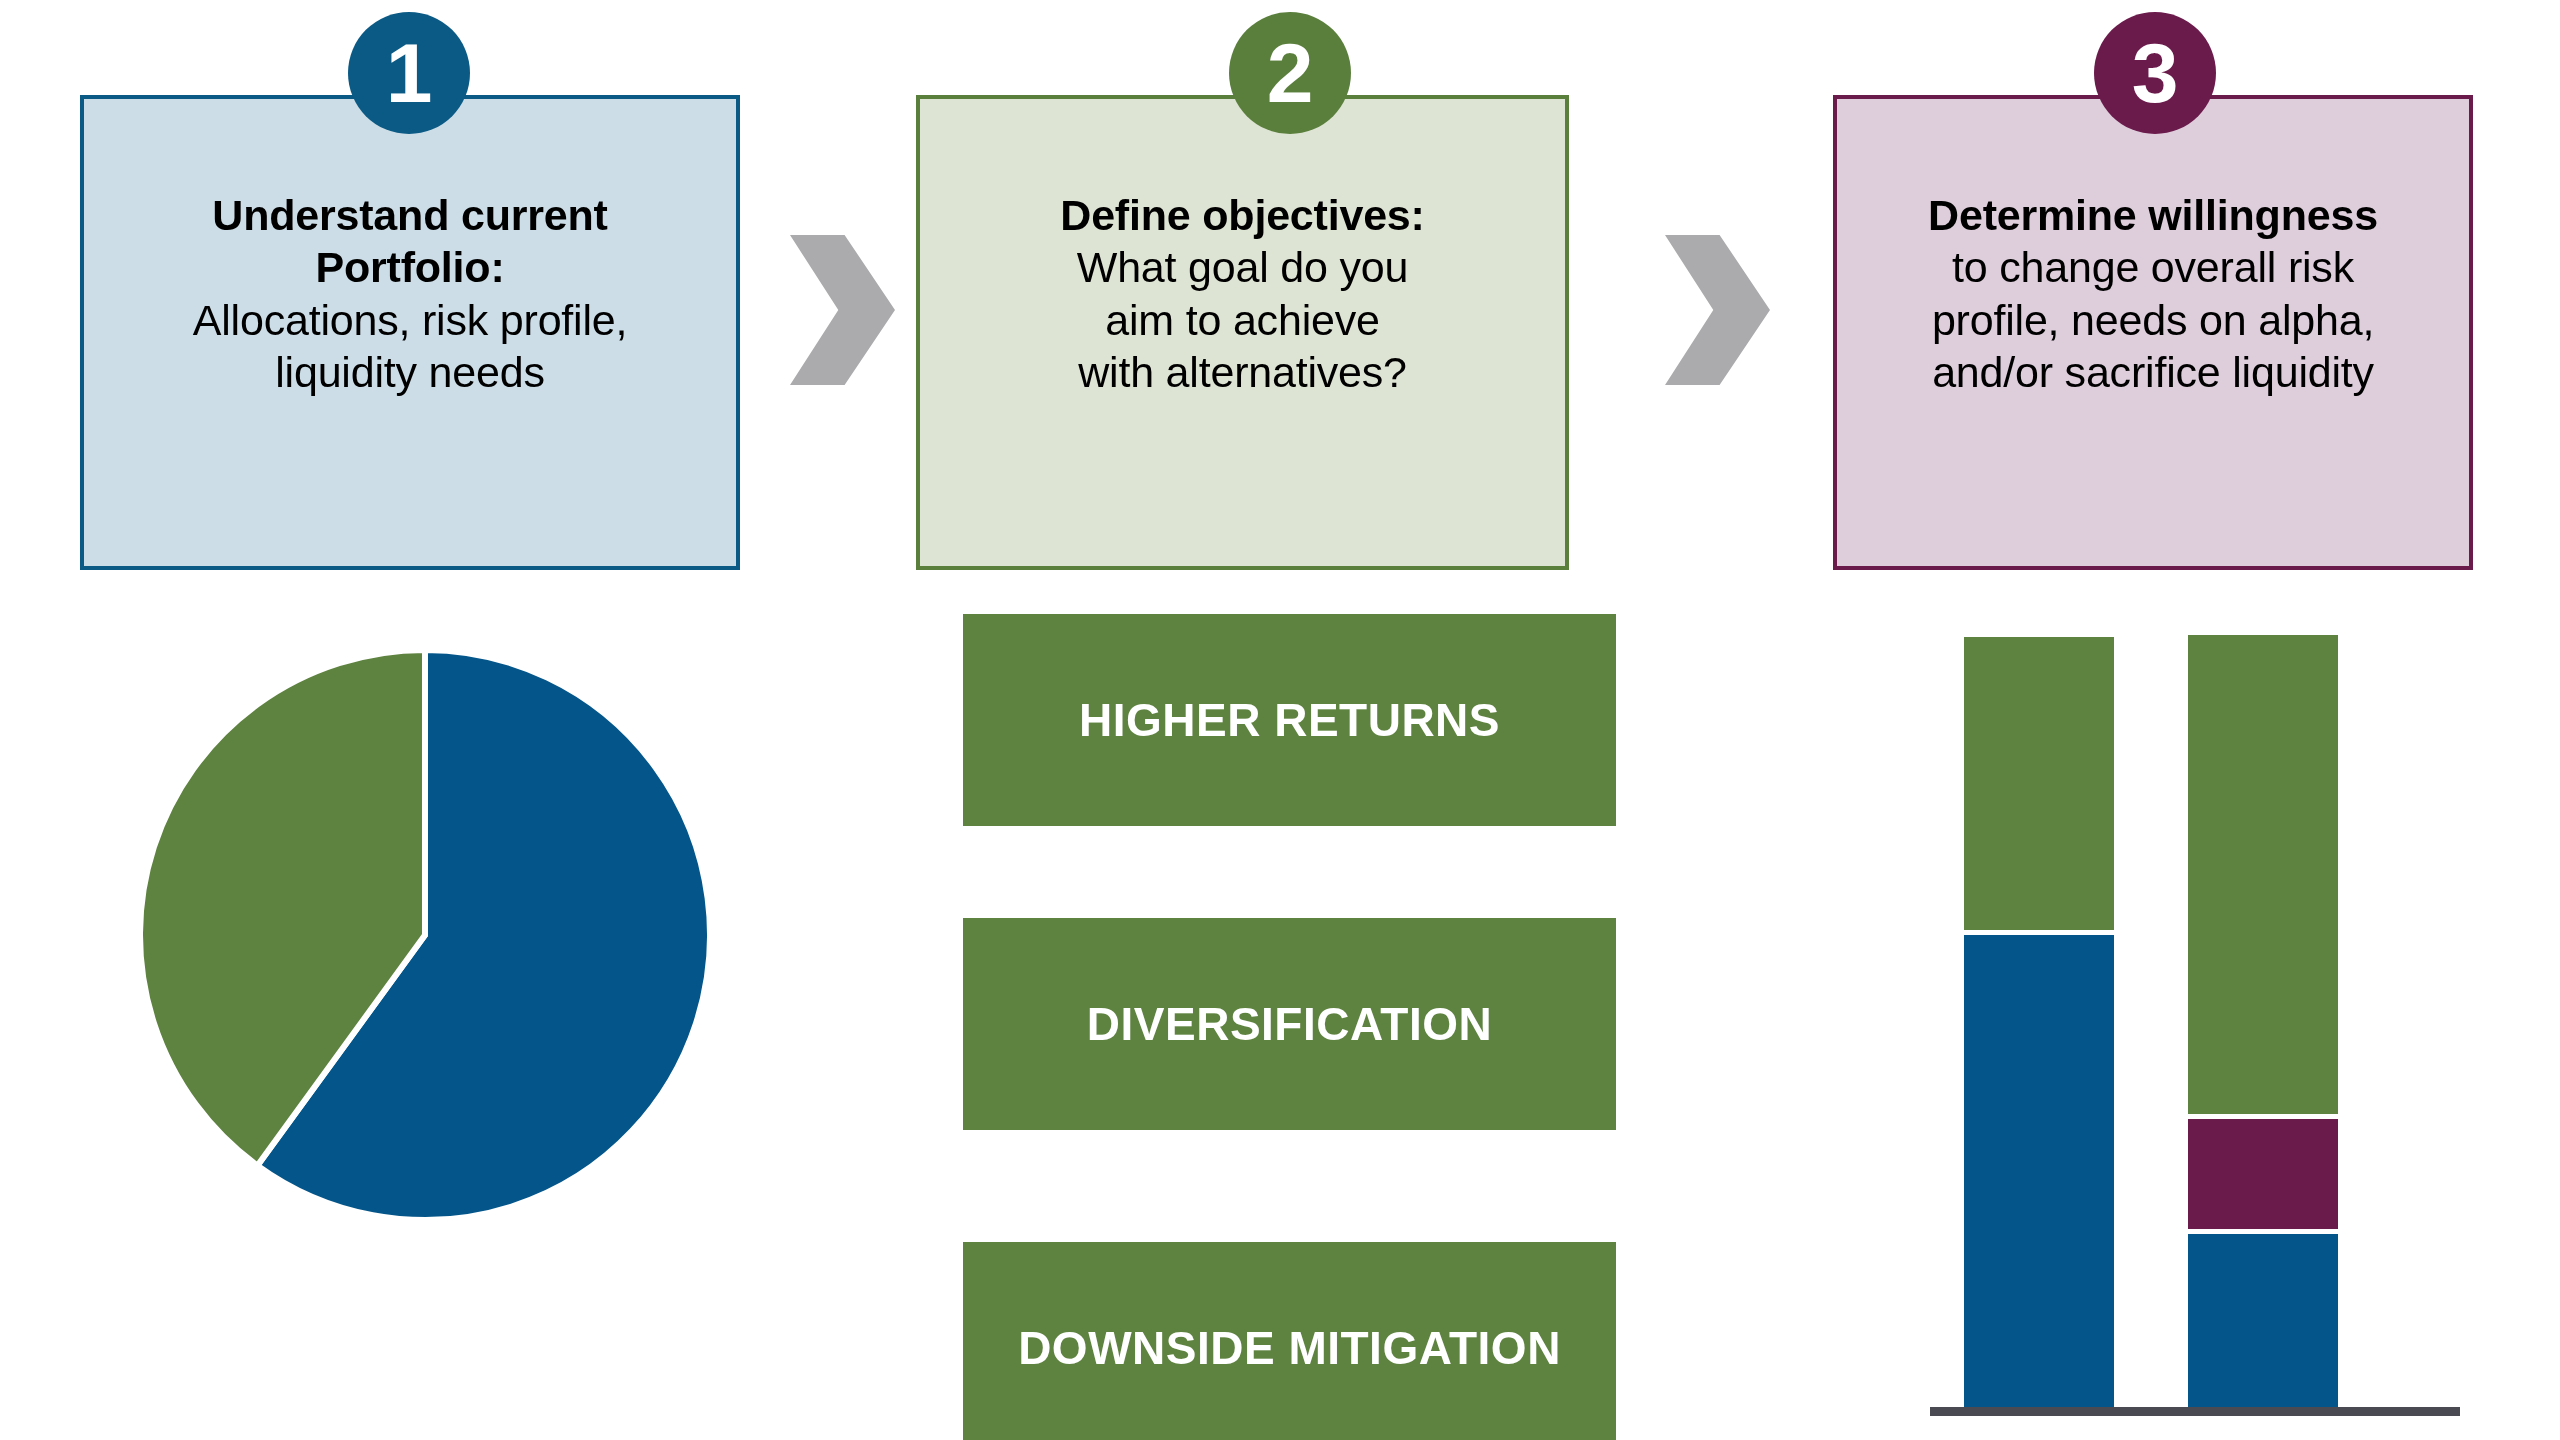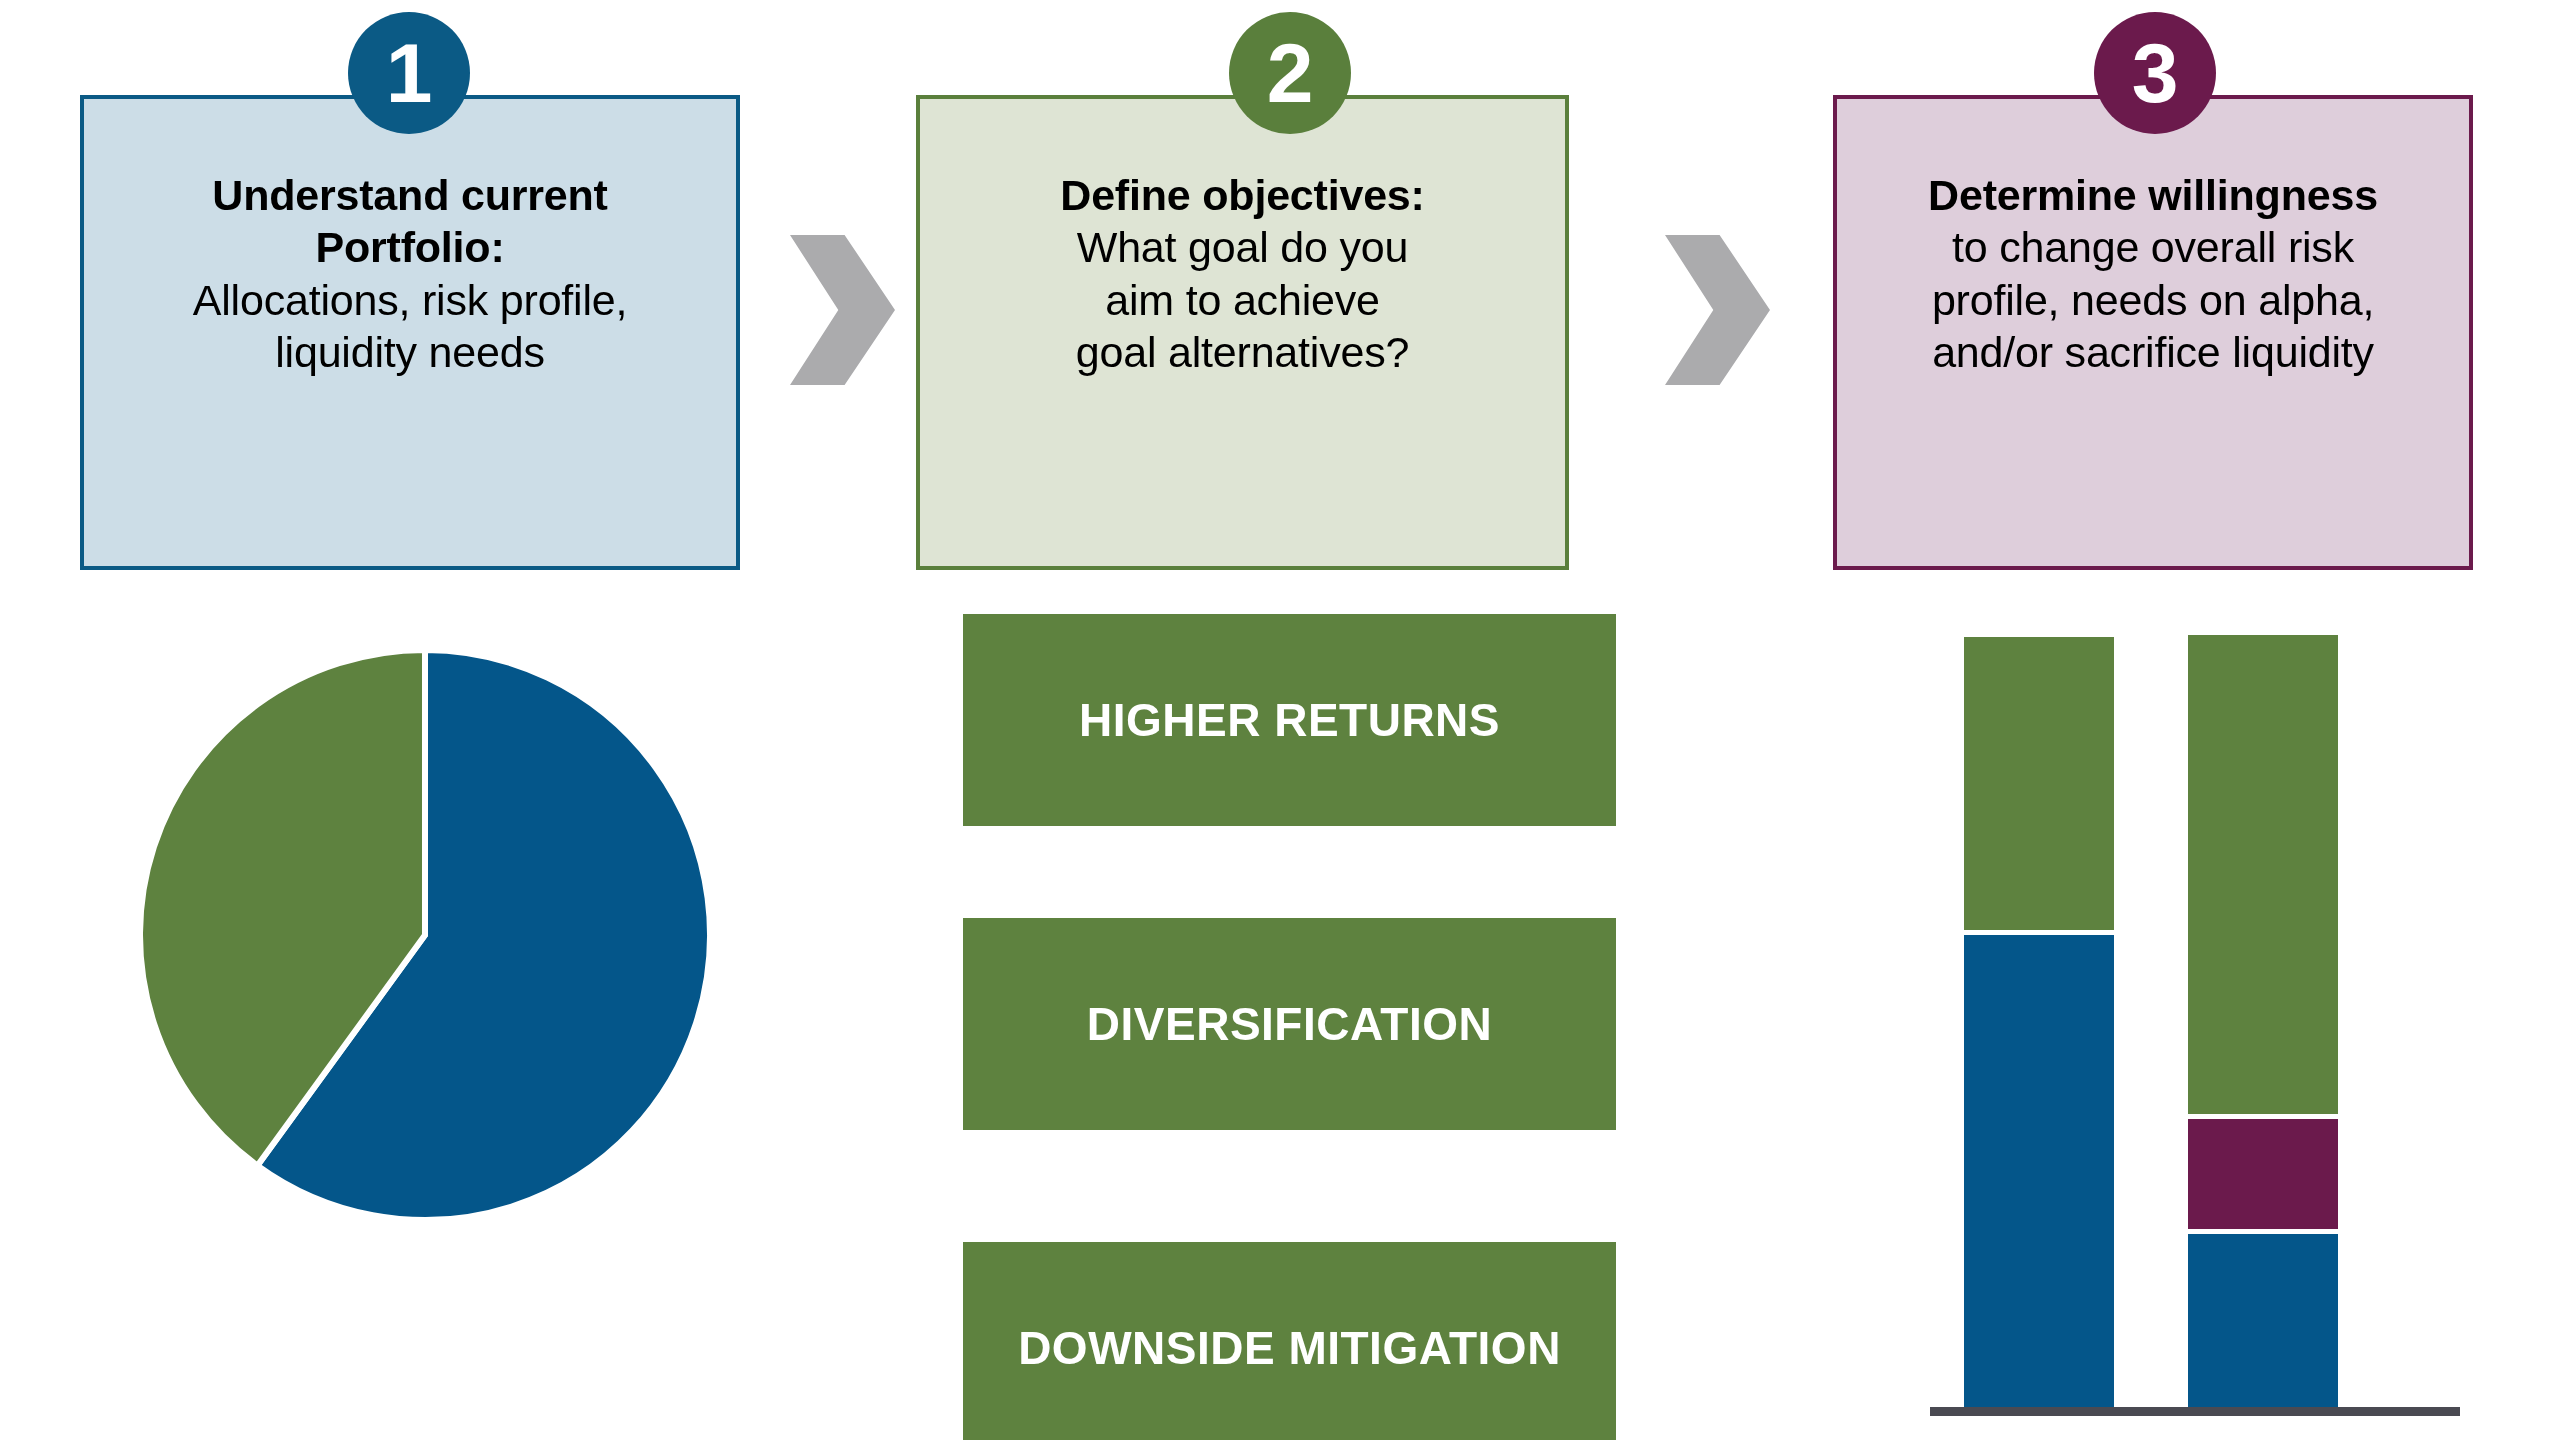--- a/index.html
+++ b/index.html
@@ -32,21 +32,21 @@
     border-width: 4px;
     display: flex;
     align-items: flex-start;
     justify-content: center;
   }
   .step-card.c1 { left: 80px;   width: 660px;  border-color: #0B5A85; background: #CCDDE7; }
   .step-card.c2 { left: 916px;  width: 653px;  border-color: #5A7F3C; background: #DEE4D4; }
   .step-card.c3 { left: 1833px; width: 640px;  border-color: #6B1A4C; background: #DECEDB; }
 
   .card-text {
-    margin-top: 70px;
+    margin-top: 90px;
     width: 100%;
     text-align: center;
     font-size: 43px;
     line-height: 1.22;
     font-stretch: condensed;
     letter-spacing: -0.2px;
     padding: 0 16px;
     box-sizing: border-box;
   }
   .card-text .hl {
@@ -171,21 +171,21 @@
     <span>1</span>
   </div>
 
   <div class="chevron a1"></div>
 
   <div class="step-card c2">
     <div class="card-text">
       <span class="hl">Define objectives:</span>
       <span class="ln">What goal do you</span>
       <span class="ln">aim to achieve</span>
-      <span class="ln">goal alternatives?</span>
+      <span class="ln">with alternatives?</span>
     </div>
   </div>
   <div class="badge b2">
     <span>2</span>
   </div>
 
   <div class="chevron a2"></div>
 
   <div class="step-card c3">
     <div class="card-text">

